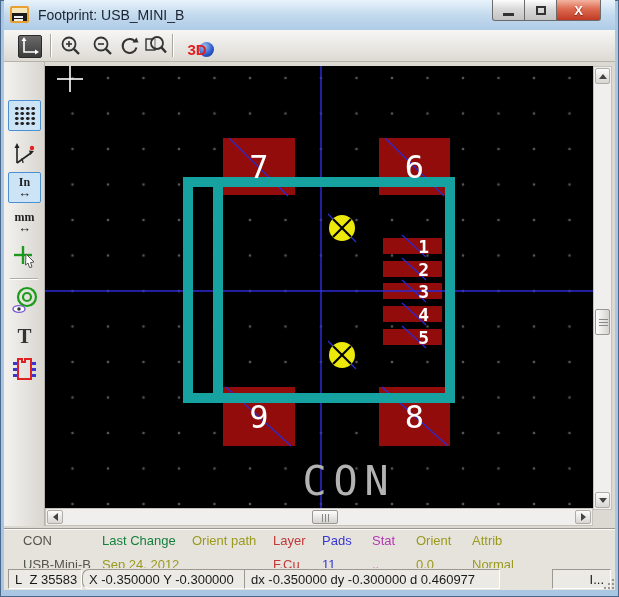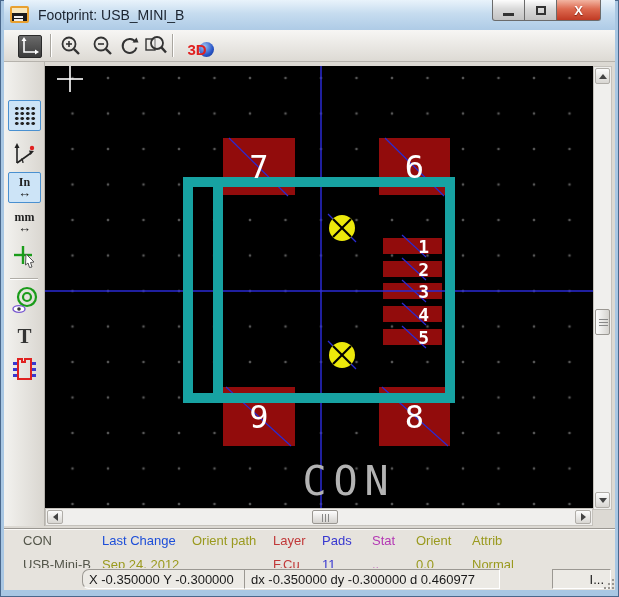--- a/index.html
+++ b/index.html
@@ -291,21 +291,21 @@
           <div class="tri tri-right"></div>
         </div>
     </div>
 
     <div class="infopanel">
       <div class="ifield" style="left:19px;">
         <span class="lab" style="color:#54564a">CON</span>
         <span class="val" style="color:#54564a">USB-Mini-B</span>
       </div>
       <div class="ifield" style="left:98px;">
-        <span class="lab" style="color:#1d4ed8">Last Change</span>
+        <span class="lab" style="color:#15803d">Last Change</span>
         <span class="val" style="color:#9a9a1e">Sep 24, 2012</span>
       </div>
       <div class="ifield" style="left:188px;">
         <span class="lab" style="color:#9a9a1e">Orient path</span>
         <span class="val" style="color:#9a9a1e"></span>
       </div>
       <div class="ifield" style="left:269px;">
         <span class="lab" style="color:#c03838">Layer</span>
         <span class="val" style="color:#c03838">F.Cu</span>
       </div>
@@ -321,20 +321,24 @@
         <span class="lab" style="color:#9a9a1e">Orient</span>
         <span class="val" style="color:#9a9a1e">0.0</span>
       </div>
       <div class="ifield" style="left:468px;">
         <span class="lab" style="color:#9a9a1e">Attrib</span>
         <span class="val" style="color:#9a9a1e">Normal</span>
       </div>
     </div>
 
     <div class="statusbar">
+      <div class="scell" style="left:4px;width:74px;">
+        <span>L</span>&nbsp;
+        <span>Z 35583</span>
+      </div>
       <div class="scell" style="left:78px;width:189px;border-radius:7px;">
         <span>X -0.350000  Y -0.300000</span>
       </div>
       <div class="scell" style="left:240px;width:256px;">
         <span>dx -0.350000  dy -0.300000  d 0.460977</span>
       </div>
       <div class="scell" style="left:548px;width:59px;text-align:right;">
         <span>I...</span>
       </div>
       <div class="grip"></div>

